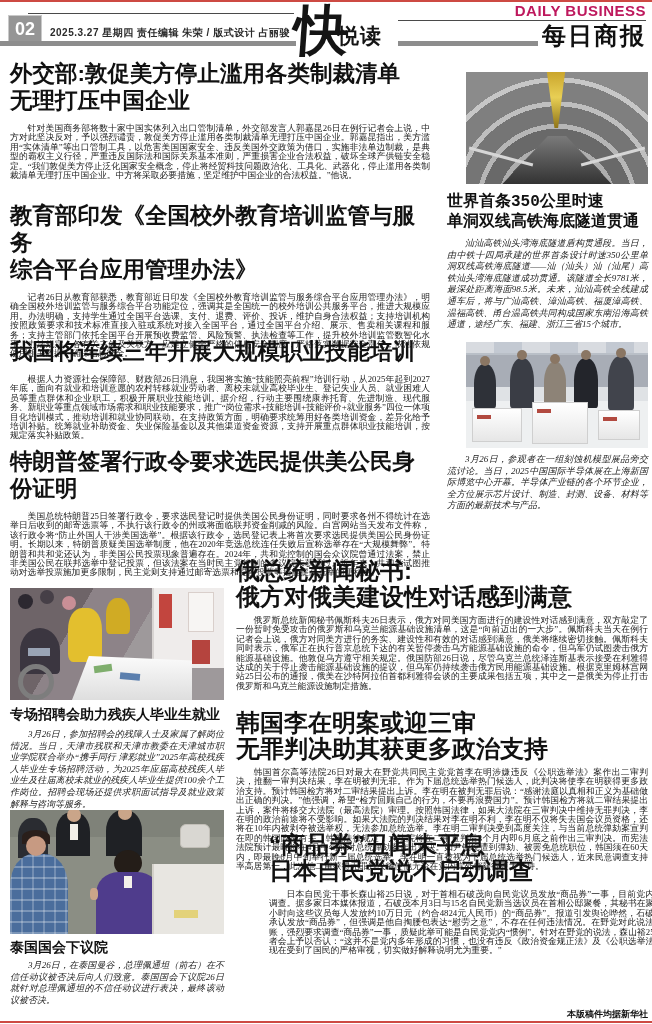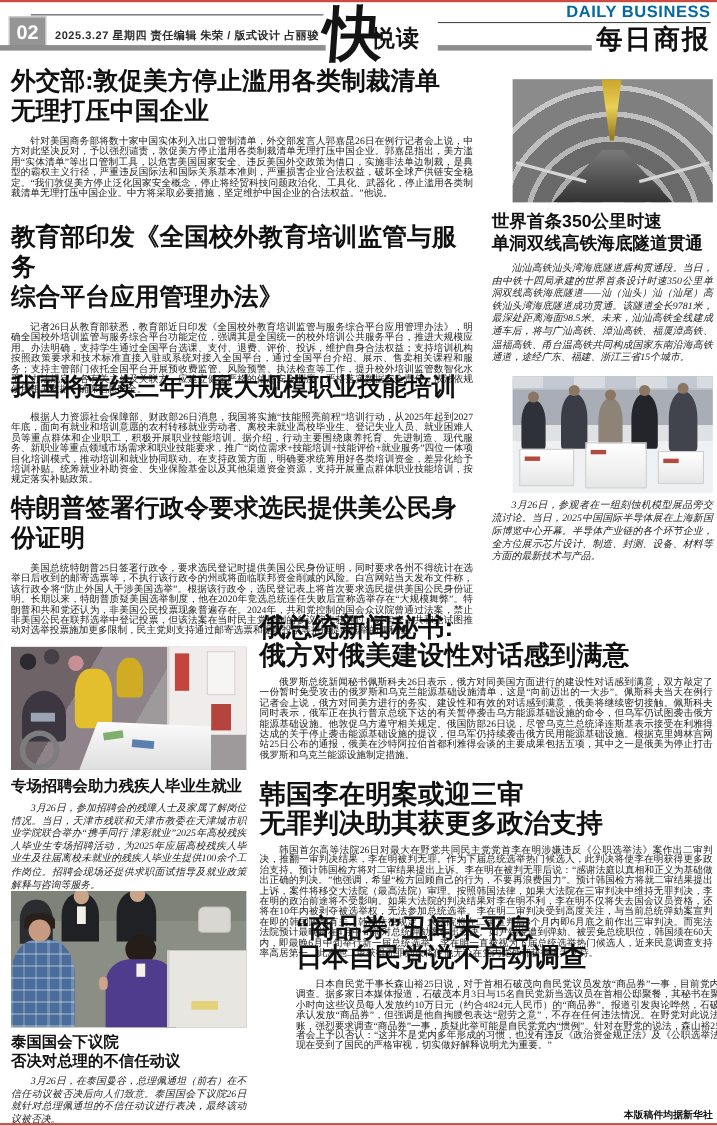--- a/index.html
+++ b/index.html
@@ -27,33 +27,33 @@
   #logo-kuai {
     position:absolute; left:294px; top:2px;
     font:900 54px/56px "DejaVu Serif",serif; color:#141414; transform:skewX(-4deg);
   }
   #logo-yuedu {
     position:absolute; left:338px; top:24px;
     font:900 21px/23px "Liberation Sans","DejaVu Sans",sans-serif; color:#141414; letter-spacing:1px;
   }
   #masthead-en {
     position:absolute; right:6px; top:2px; width:250px; text-align:right;
-    font:700 15px/17px "Liberation Sans","DejaVu Sans",sans-serif; color:#0369a1; letter-spacing:.5px;
+    font:700 15px/17px "Liberation Sans","DejaVu Sans",sans-serif; color:#be185d; letter-spacing:.5px;
   }
   #masthead-cn {
     position:absolute; right:6px; top:22px; width:150px; text-align:right;
     font:900 24px/27px "DejaVu Serif",serif; color:#101010; letter-spacing:2px;
   }
 
   
   .article { position:absolute; }
   .t-line { font-family:"Liberation Sans","DejaVu Sans",sans-serif; font-weight:700; color:#111; }
   .t-big .t-line   { font-size:22.5px; line-height:27px; }
   .t-mid .t-line   { font-size:24px;   line-height:26px; }
-  .t-side .t-line  { font-size:16px;   line-height:20px; }
+  .t-side .t-line  { font-size:16px;   line-height:20px;font-family:Liberation Mono, monospace; }
   .t-photo .t-line { font-size:14px;   line-height:17px; }
   .art-body {
     margin-top:10px; font-size:8.8px; line-height:9.4px; text-align:justify;
     text-indent:2em; color:#1a1a1a;
   }
   .cap-body {
     margin-top:6px; font-size:9px; line-height:11.6px; text-align:justify;
     text-indent:2em; color:#222; font-style:italic;
   }
   #credit {
@@ -257,21 +257,20 @@
     <div class="th-center-woman"></div>
     <div class="th-cw-collar"></div>
     <div class="th-thumb1"></div>
     <div class="th-thumb2"></div>
     <div class="th-desk"></div>
     <div class="th-bag"></div>
     <div class="th-folder"></div>
   </div>
   <div style="margin-top:5px;">
     <div class="t-line">泰国国会下议院</div>
-    <div class="t-line">否决对总理的不信任动议</div>
   </div>
   <p class="cap-body" style="margin-top:4px;">3月26日，在泰国曼谷，总理佩通坦（前右）在不信任动议被否决后向人们致意。泰国国会下议院26日就针对总理佩通坦的不信任动议进行表决，最终该动议被否决。</p>
 </div>
 
 <div class="article t-mid" style="left:236px; top:558px; width:412px;">
   <div class="t-line">俄总统新闻秘书:</div>
   <div class="t-line">俄方对俄美建设性对话感到满意</div>
   <p class="art-body" style="margin-top:6px;">俄罗斯总统新闻秘书佩斯科夫26日表示，俄方对同美国方面进行的建设性对话感到满意，双方敲定了一份暂时免受攻击的俄罗斯和乌克兰能源基础设施清单，这是“向前迈出的一大步”。佩斯科夫当天在例行记者会上说，俄方对同美方进行的务实、建设性和有效的对话感到满意，俄美将继续密切接触。佩斯科夫同时表示，俄军正在执行普京总统下达的有关暂停袭击乌方能源基础设施的命令，但乌军仍试图袭击俄方能源基础设施。他敦促乌方遵守相关规定。俄国防部26日说，尽管乌克兰总统泽连斯基表示接受在利雅得达成的关于停止袭击能源基础设施的提议，但乌军仍持续袭击俄方民用能源基础设施。根据克里姆林宫网站25日公布的通报，俄美在沙特阿拉伯首都利雅得会谈的主要成果包括五项，其中之一是俄美为停止打击俄罗斯和乌克兰能源设施制定措施。</p>
 </div>
 

